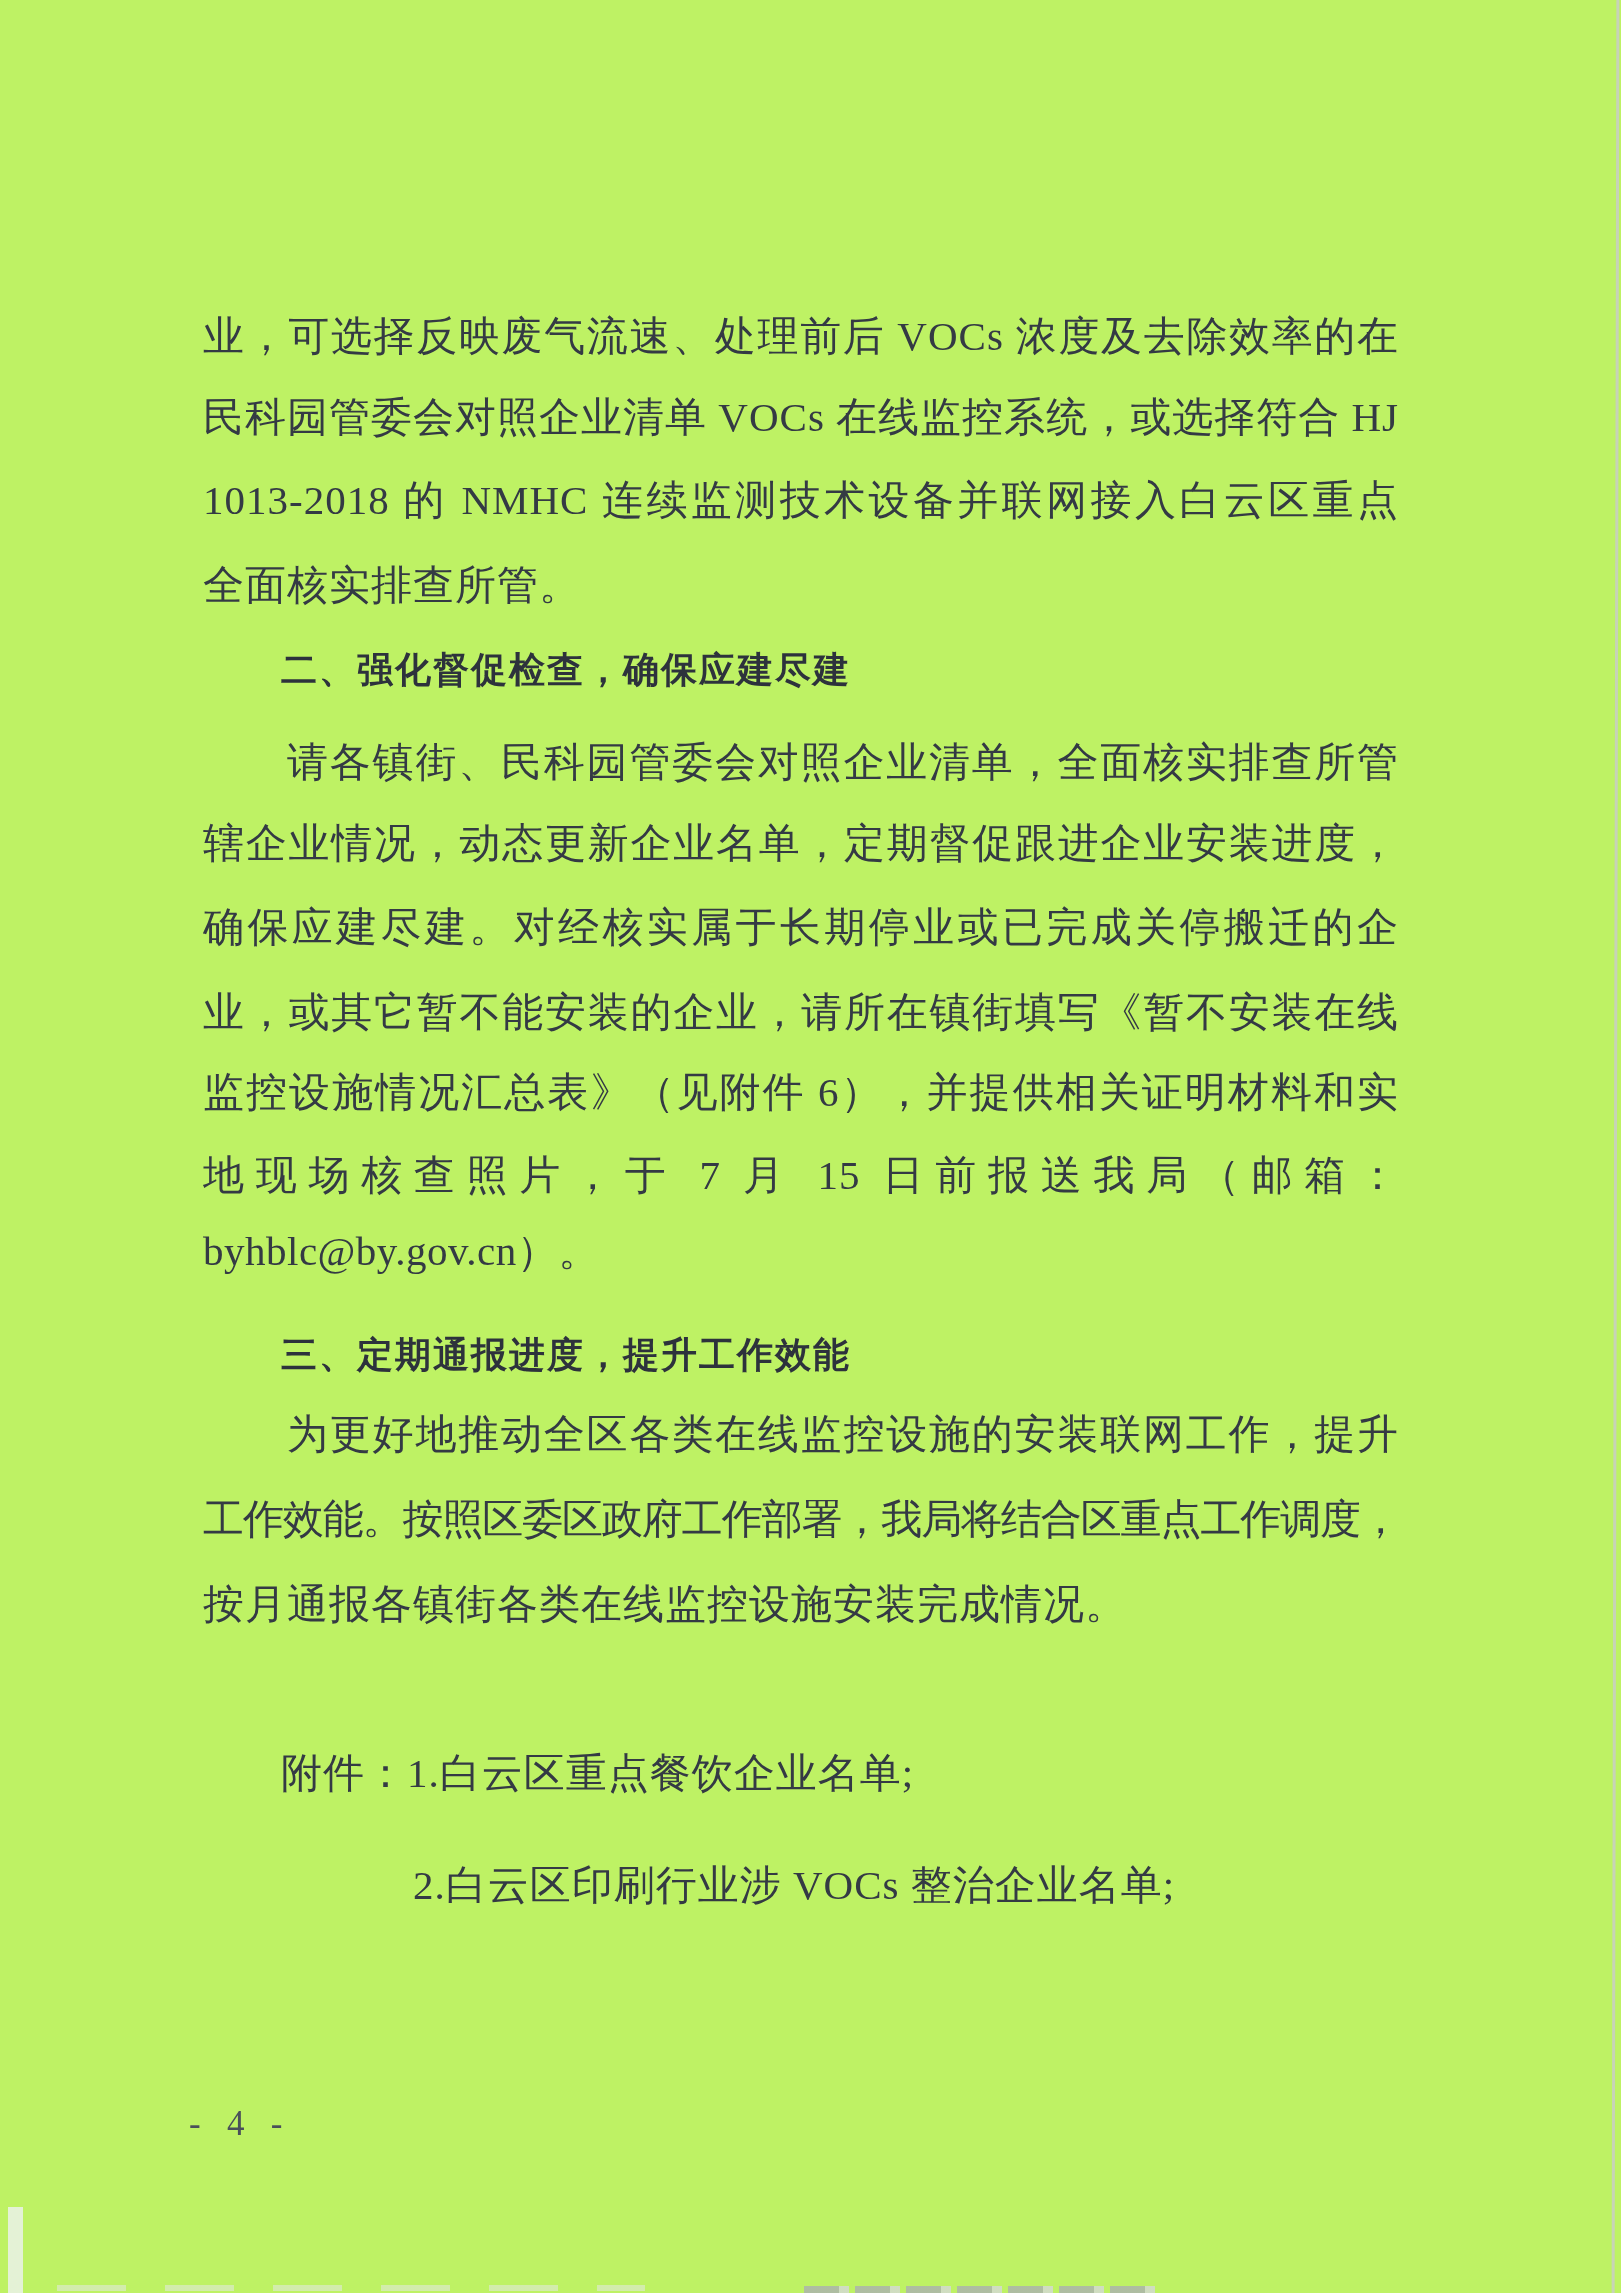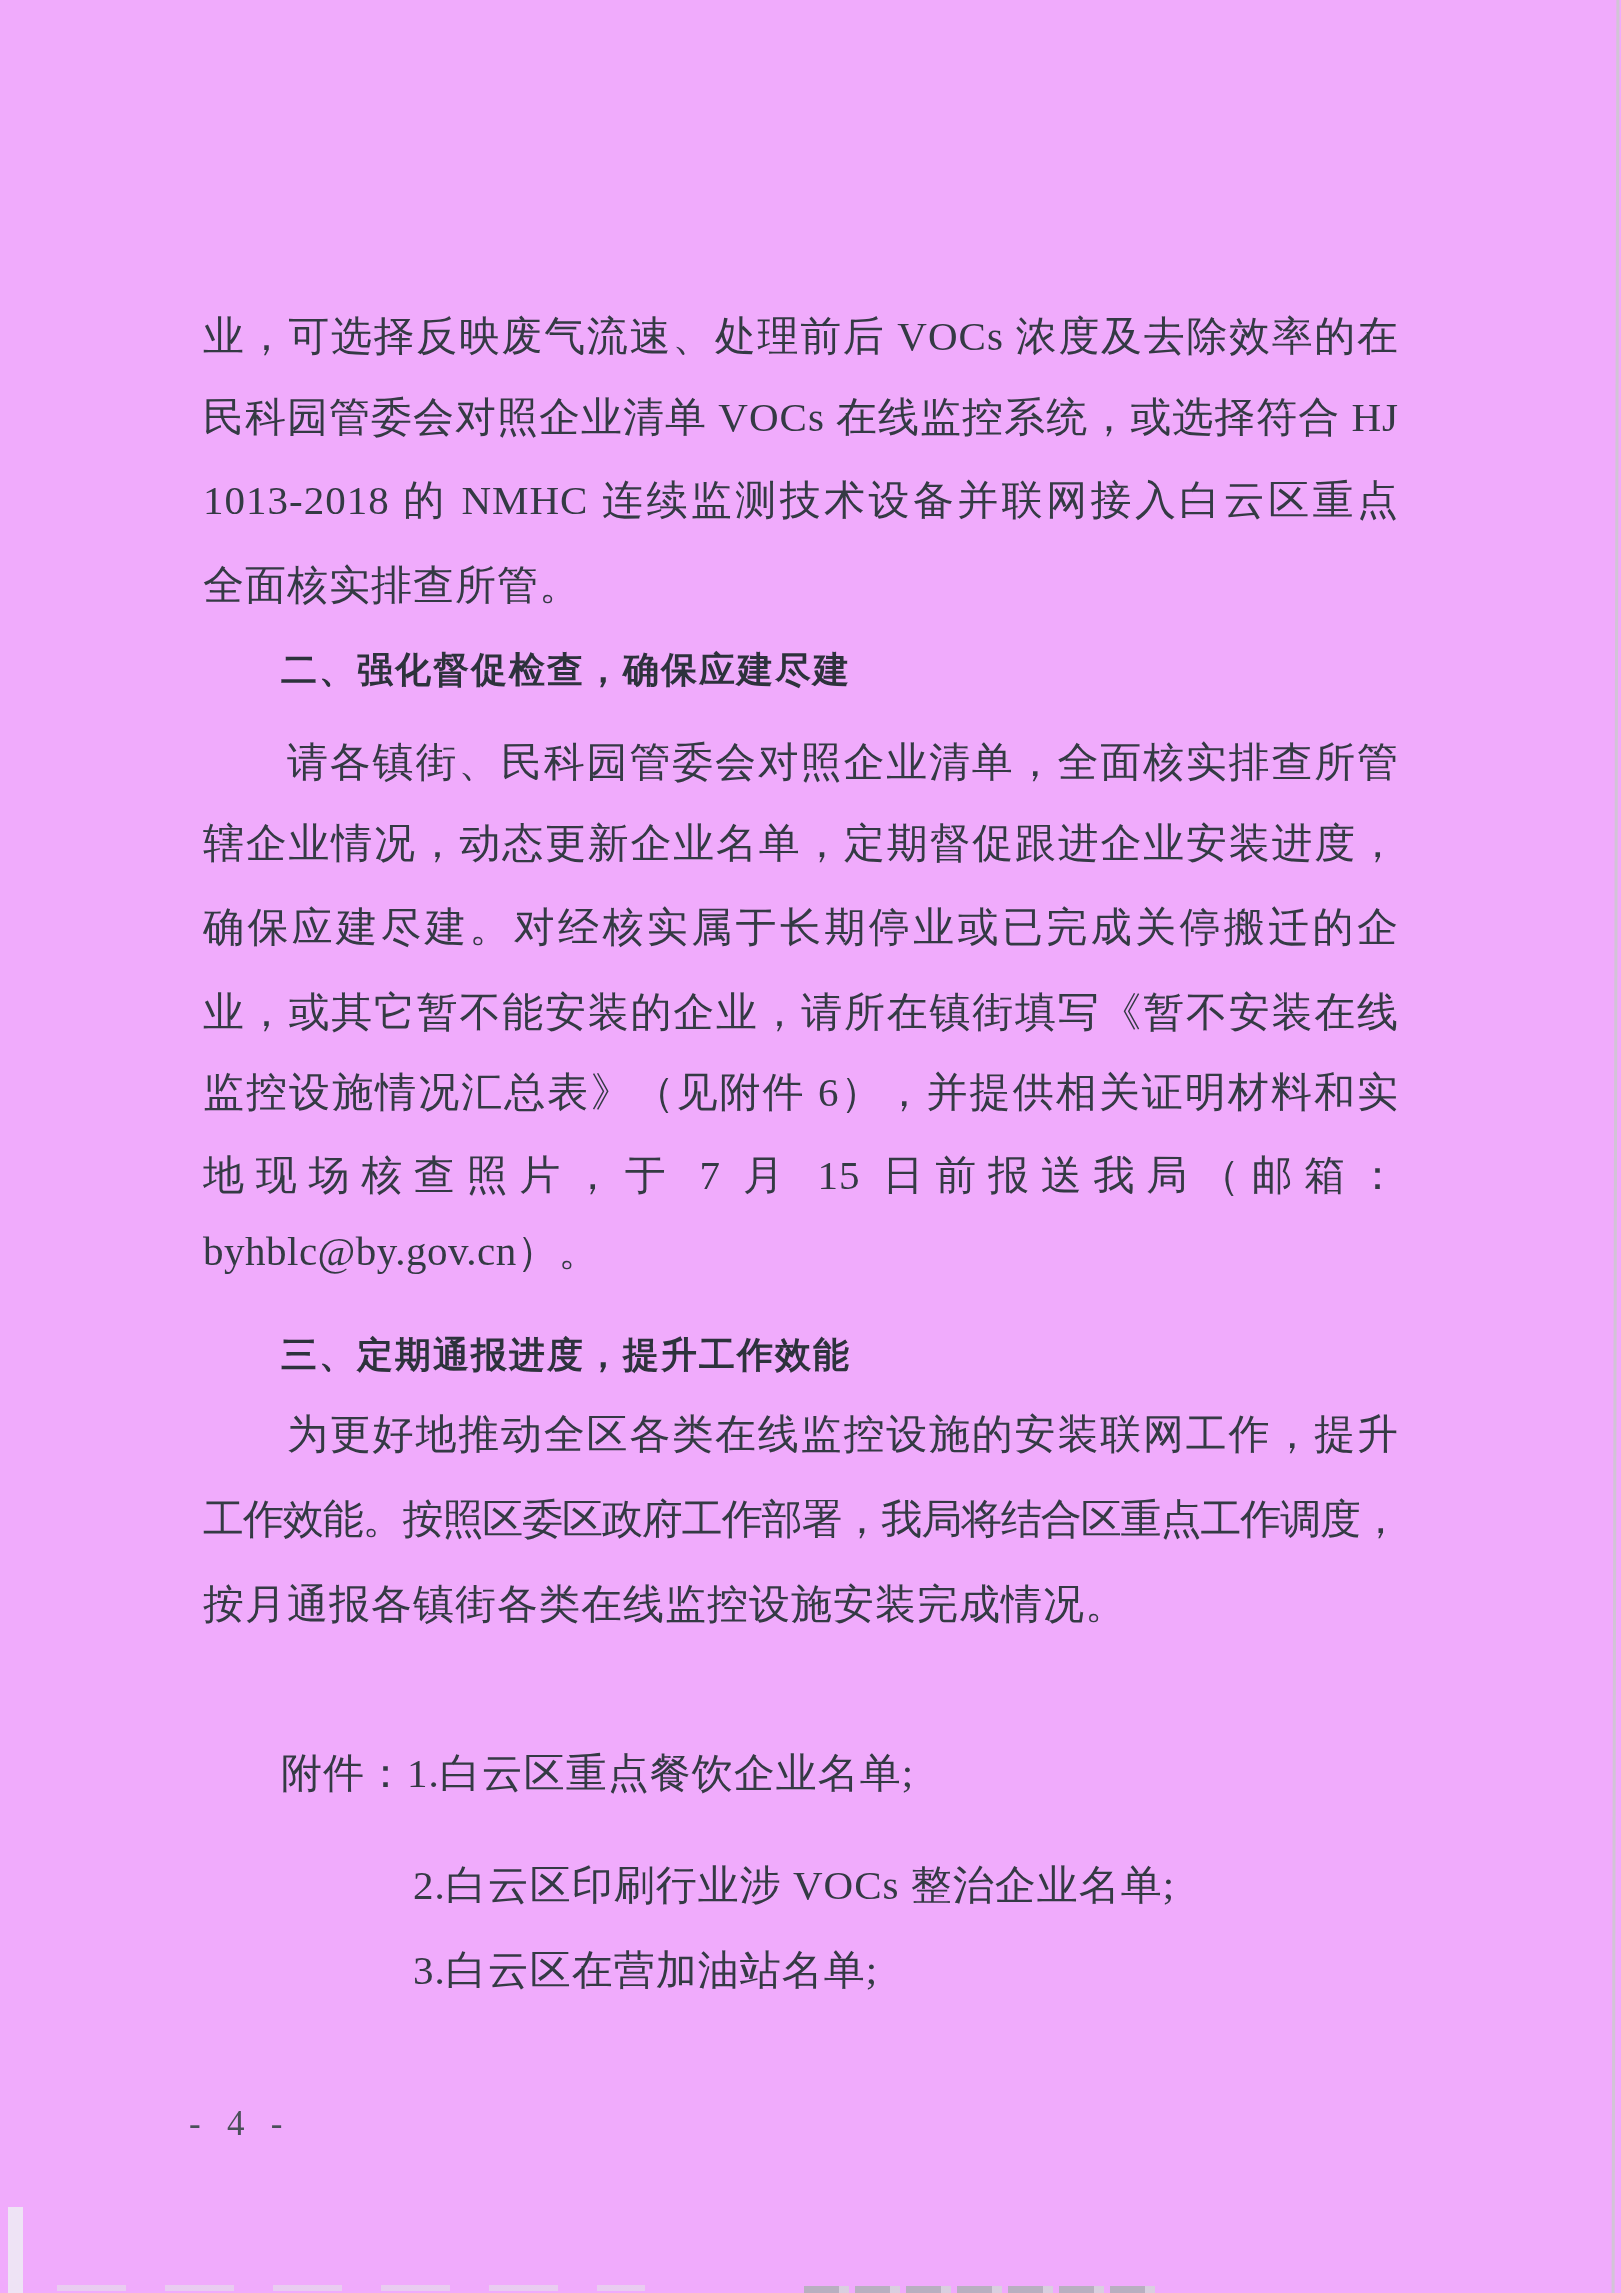--- a/index.html
+++ b/index.html
@@ -1,19 +1,19 @@
 <!DOCTYPE html>
 <html><head>
 <meta charset="utf-8">
 <style>
   html,body{margin:0;padding:0;background:#ffffff;}
   .page{
     position:relative;
     width:1621px;height:2294px;
-    background:#f0abfc;
+    background:#bef264;
     overflow:hidden;
     font-family:"Liberation Serif","DejaVu Serif",serif;
   }
   .line{
     position:absolute;
     left:203px;width:1196px;
     height:55px;line-height:55px;
     font-size:41px;
     color:#343a44;
     letter-spacing:1px;
@@ -75,21 +75,20 @@
   <div class="line heading" style="top:1328px">三、定期通报进度，提升工作效能</div>
 
   <div class="line j indent" style="top:1407px">为更好地推动全区各类在线监控设施的安装联网工作，提升</div>
   <div class="line j tight" style="top:1492px">工作效能。按照区委区政府工作部署，我局将结合区重点工作调度，</div>
   <div class="line" style="top:1577px">按月通报各镇街各类在线监控设施安装完成情况。</div>
 
   <div class="line attach-first" style="top:1746px">
     <span>附件：</span><span>1.白云区重点餐饮企业名单;</span>
   </div>
   <div class="line attach-rest" style="top:1834px">2.白云区印刷行业涉 VOCs 整治企业名单;</div>
-  <div class="line attach-rest" style="top:1919px">3.白云区在营加油站名单;</div>
 
   <div class="line pagenum">- 4 -</div>
 
   <div class="edge-line"></div>
   <div class="scan-smudge-light"></div>
   <div class="scan-smudge-dark"></div>
   <div class="scan-corner"></div>
 
 </div>
 

